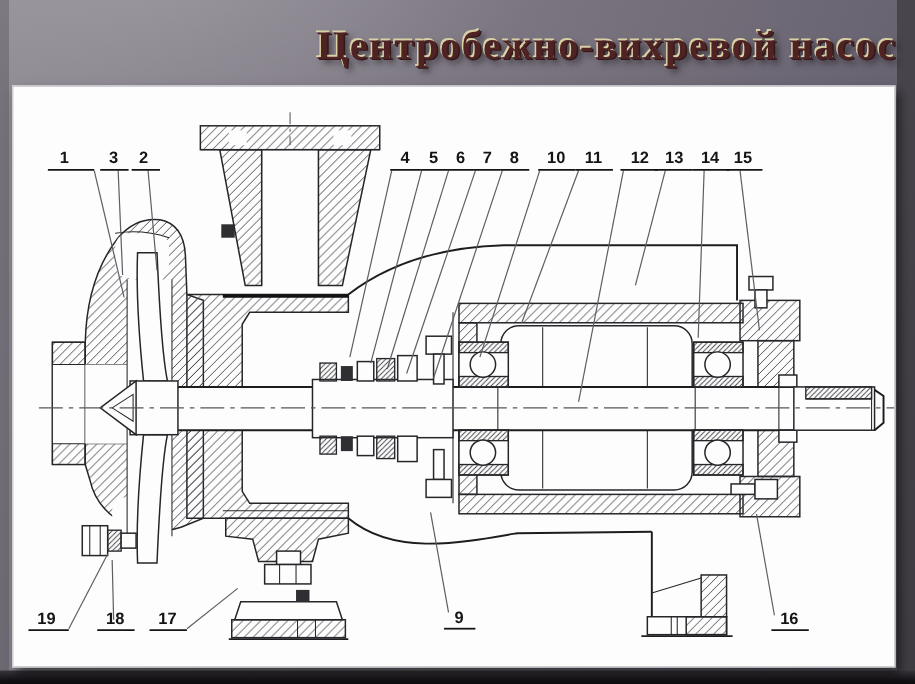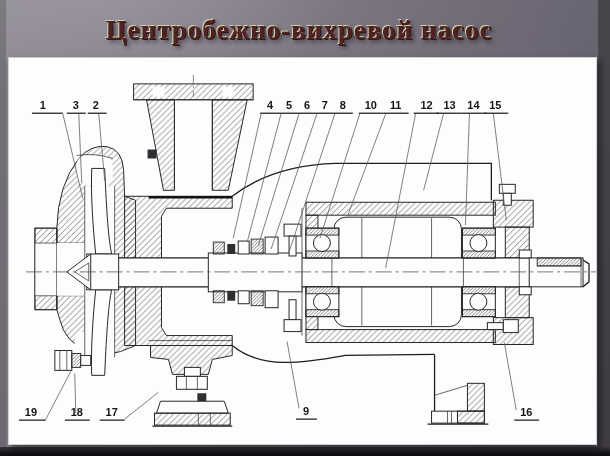--- a/index.html
+++ b/index.html
@@ -9,21 +9,21 @@
     background:linear-gradient(112deg,#908c95 0%,#847f89 28%,#746f7a 55%,#686371 78%,#5d5965 100%);
   }
   .streak{position:absolute;inset:0;pointer-events:none;
     background:radial-gradient(ellipse 420px 190px at 18% -5%,rgba(255,255,255,0.14),rgba(255,255,255,0) 60%);}
   .edge-right{position:absolute;top:0;right:0;width:12px;height:100%;
     background:linear-gradient(180deg,#49454d 0%,#3f3c43 100%);}
   .edge-bottom{position:absolute;left:0;bottom:0;width:100%;height:9px;
     background:linear-gradient(180deg,#3a363c 0%,#141216 70%,#0c0b0d 100%);}
   .edge-left{position:absolute;left:0;top:0;width:6px;height:100%;background:rgba(0,0,0,0.18);}
   .slide-title{
-    position:absolute;top:15px;left:0;width:598px;text-align:center;
+    position:absolute;top:15px;left:0;width:598px;text-align:right;
     font-family:"Liberation Serif",serif;font-weight:bold;font-size:27px;letter-spacing:1px;
     color:#4f2324;
     text-shadow:-1px -1px 0 #d9d0a6, 1px 1px 0 #33191a, 3px 3px 4px rgba(15,10,12,0.55);
   }
   .drawing-box{
     position:absolute;left:8px;top:57px;width:589px;height:388px;
     background:#fdfdfd;border:1px solid #cfcfd3;box-sizing:border-box;
     box-shadow:3px 4px 7px rgba(0,0,0,0.55);
   }
   .drawing-box svg{position:absolute;left:0;top:0;width:100%;height:100%;}

